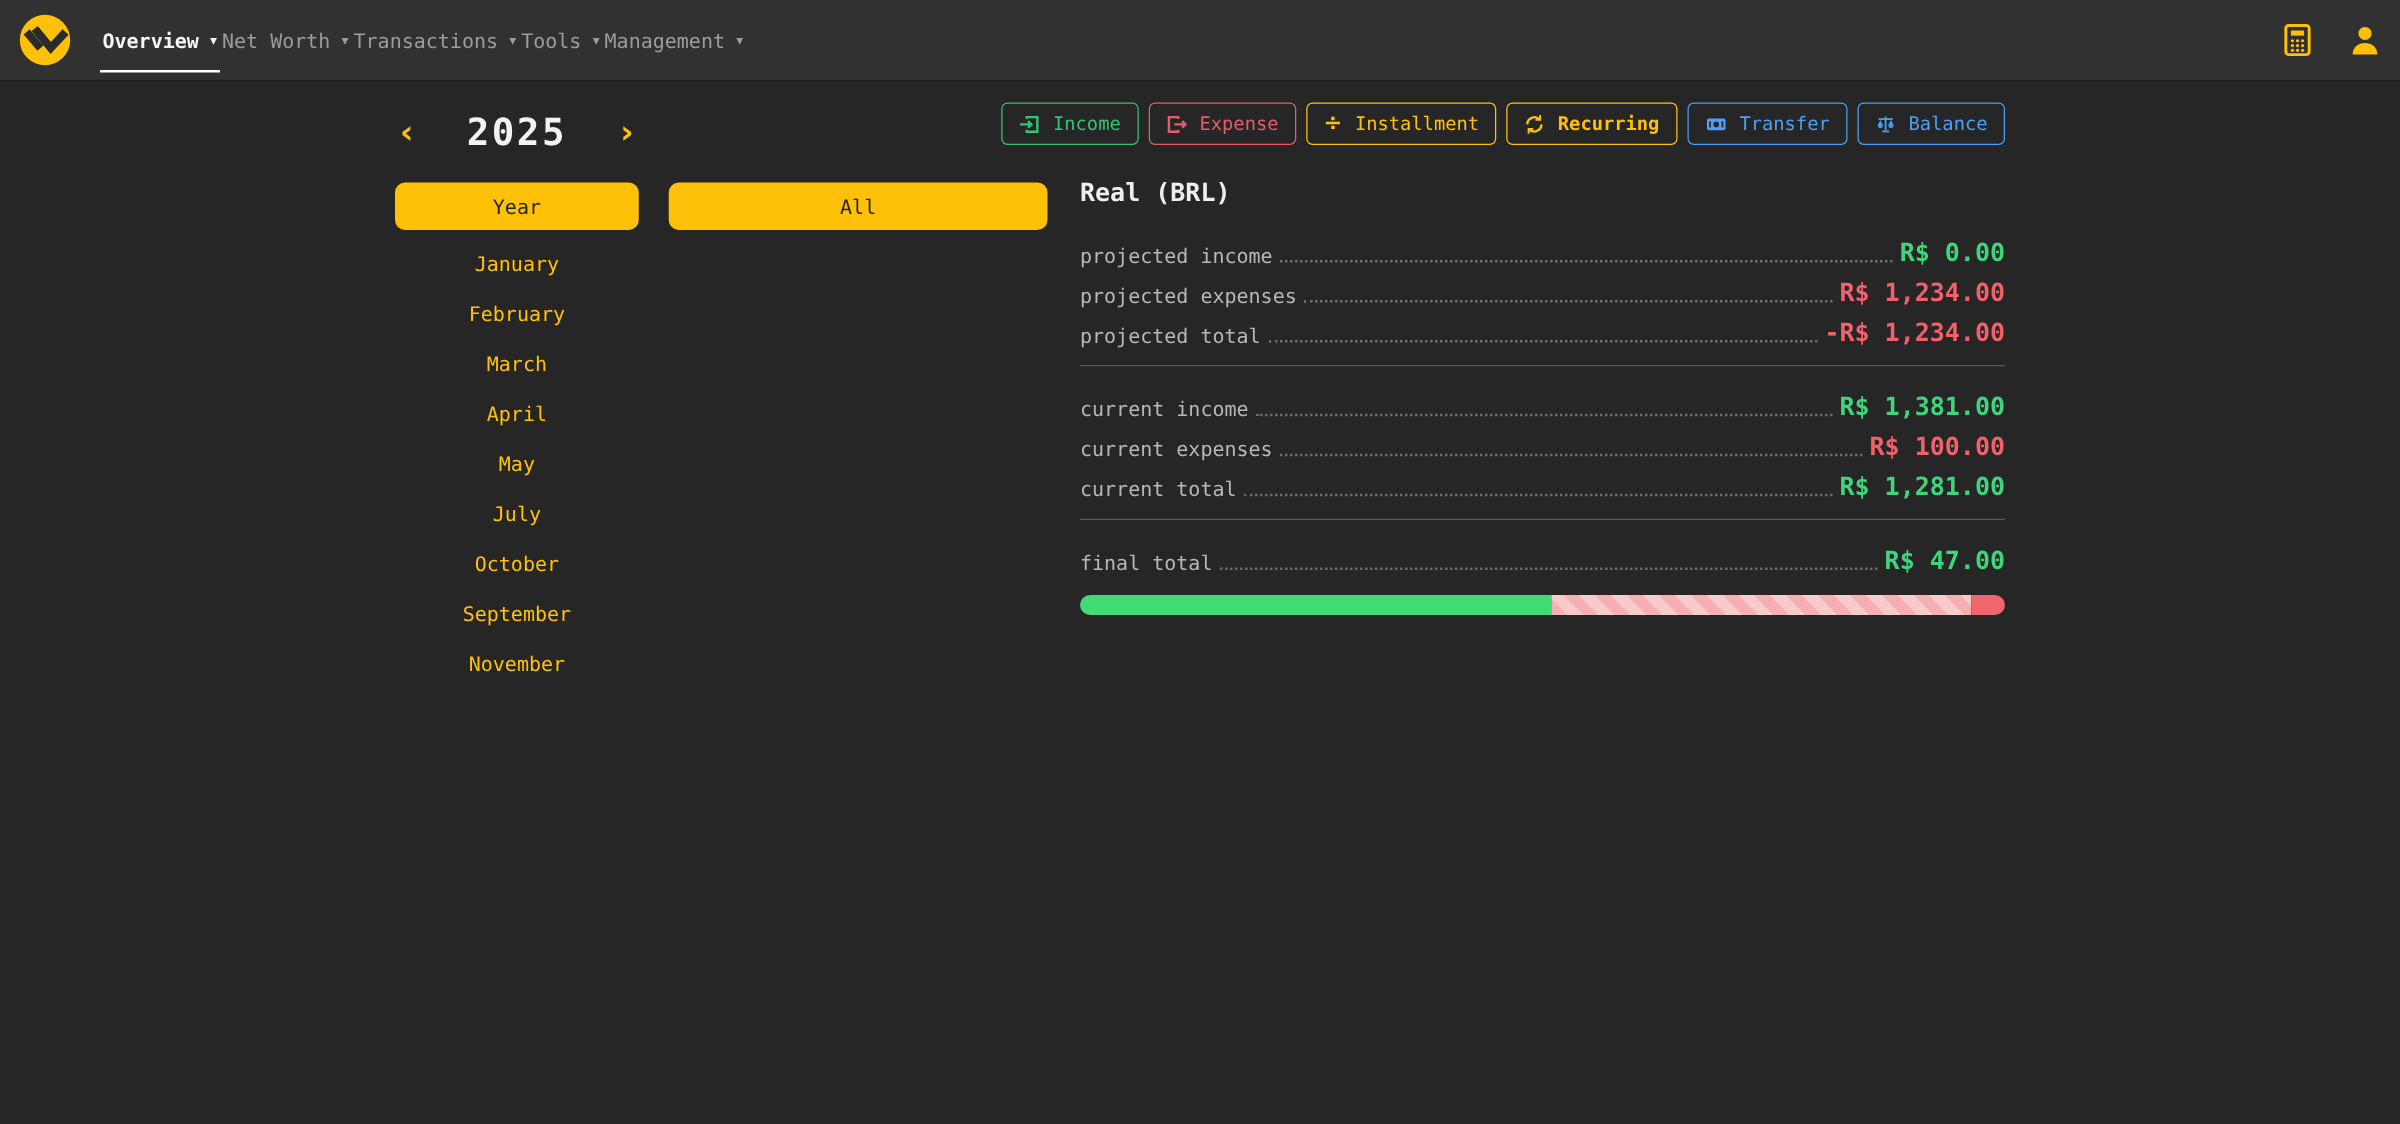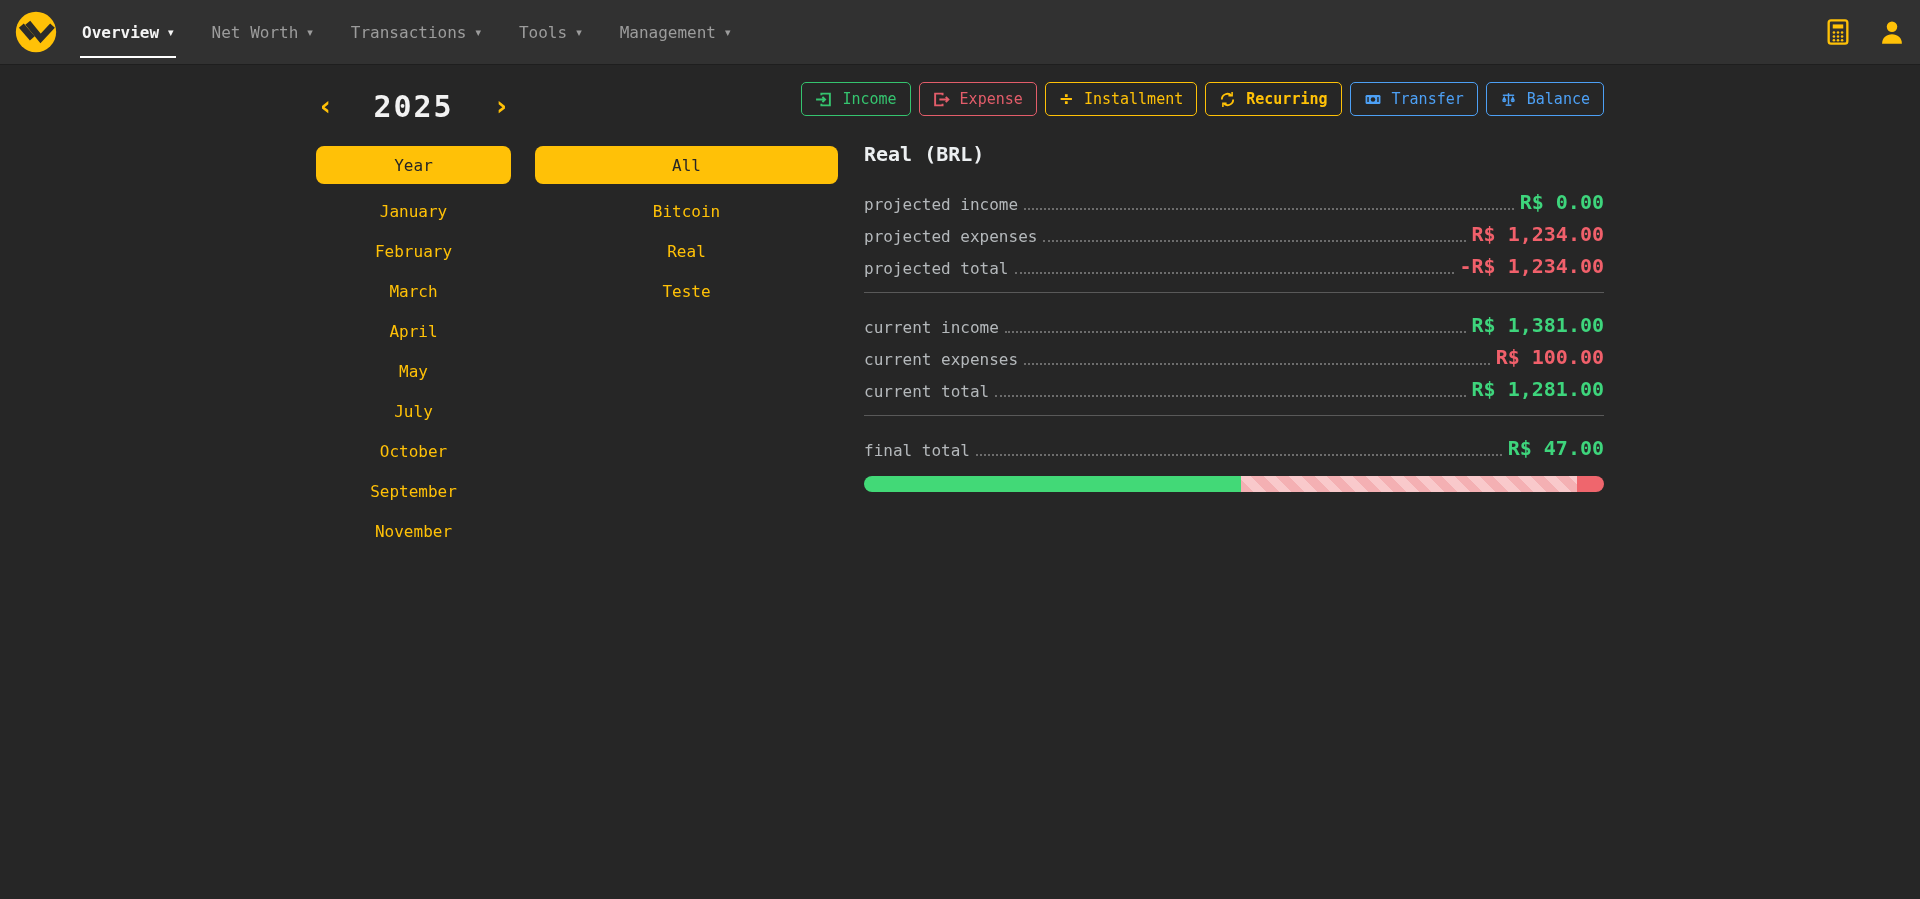--- a/index.html
+++ b/index.html
@@ -8,21 +8,21 @@
     background:#262626;
     font-family:"DejaVu Sans Mono", monospace;
     color:#e8e8e8;
   }
   
   .navbar {
     height:65px; background:#313131; border-bottom:1px solid #1e1e1e;
     display:flex; align-items:center; padding:0 14px;
   }
   .brand { width:44px; height:44px; margin-right:22px; cursor:pointer; }
-  .nav-items { display:flex; align-items:stretch; height:100%; gap:34px; }
+  .nav-items { display:flex; align-items:stretch; height:100%; }
   .nav-item {
     position:relative; display:flex; align-items:center; gap:9px;
     font-size:16px; color:#9c9c9c; cursor:pointer; padding:0 2px;
   }
   .nav-item.active { color:#f5f5f5; font-weight:bold; }
   .nav-item.active::after {
     content:""; position:absolute; left:0; right:0; bottom:6px; height:2px; background:#ffffff;
   }
   .caret { font-family:"DejaVu Sans", sans-serif; font-size:11px; color:inherit; }
   .nav-right { margin-left:auto; display:flex; align-items:center; gap:26px; }
@@ -182,31 +182,20 @@
           <span class="lnk">September</span>
         </li>
       <li>
           <span class="lnk">November</span>
         </li>
     </ul>
   </div>
 
   <div>
     <button class="pill-button">All</button>
-    <ul class="link-list">
-      <li>
-          <span class="lnk">Bitcoin</span>
-        </li>
-      <li>
-          <span class="lnk">Real</span>
-        </li>
-      <li>
-          <span class="lnk">Teste</span>
-        </li>
-    </ul>
   </div>
 </section>
 
 <section class="right-panel">
   <div class="actions-row">
     <button class="action-btn btn-income">
       <svg width="17" height="17" viewBox="0 0 16 16" fill="none" stroke="currentColor" stroke-width="1.8">
         <path d="M6 4V2.5h8v11H6V12"></path>
         <path d="M1 8h8.5M7 5.5L9.5 8 7 10.5"></path>
       </svg>

